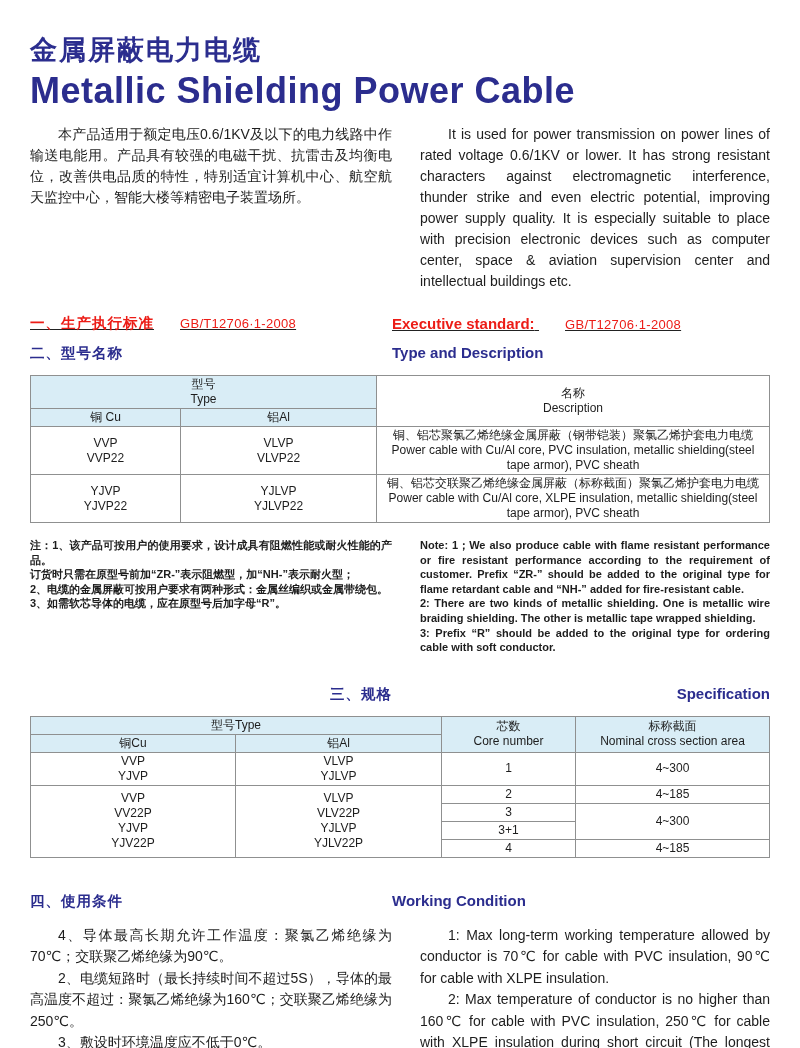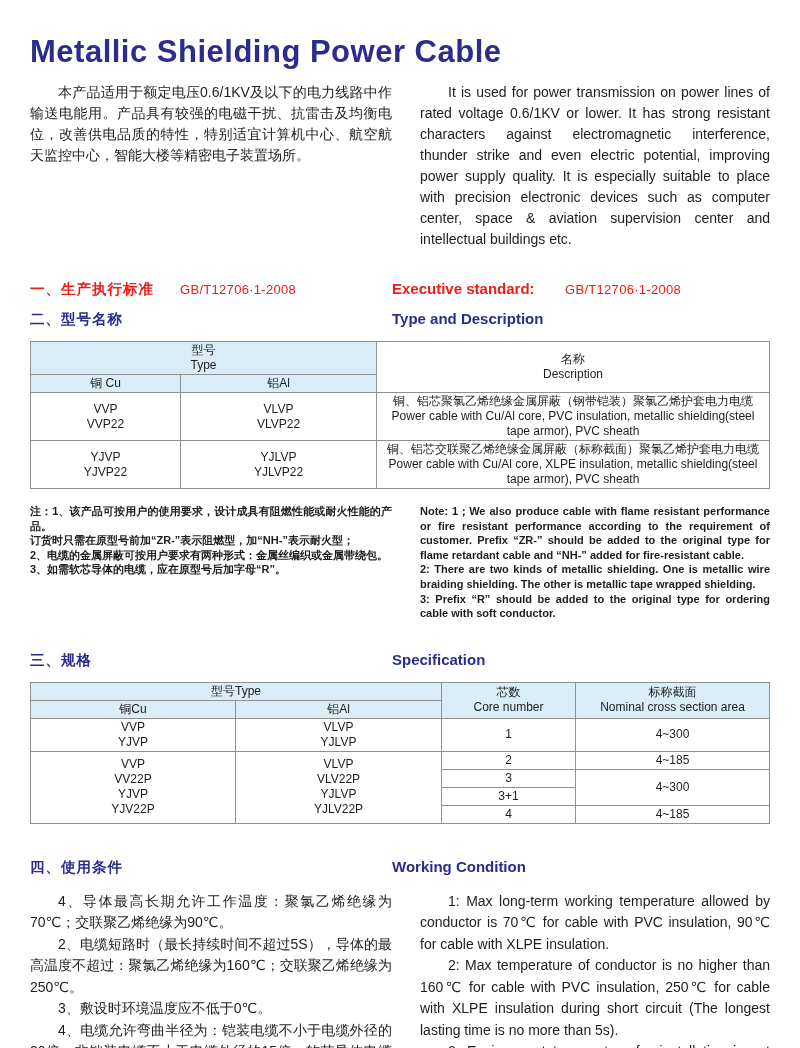--- a/index.html
+++ b/index.html
@@ -7,32 +7,32 @@
   body {
     width: 800px; height: 1048px;
     font-family: "Liberation Sans", "DejaVu Sans", sans-serif;
     color: #222; overflow: hidden;
     padding: 32px 30px 0 30px;
   }
   .navy { color: #2b2d8e; }
   .red  { color: #ec1c16; }
 
   .title-zh { font-size: 27px; font-weight: bold; letter-spacing: 2px; }
-  .title-en { font-size: 31px; font-weight: bold; margin-top: 2px; letter-spacing: 0.5px; }
+  .title-en { font-size: 36px; font-weight: bold; margin-top: 2px; letter-spacing: 0.5px; }
 
   .two-col { display: flex; gap: 28px; }
   .col-l { width: 362px; flex: none; }
   .col-r { flex: 1; }
 
   .intro { margin-top: 12px; }
   .intro p {
     font-size: 14px; line-height: 21px; text-align: justify; text-indent: 2em; color: #1d1d1d;
   }
 
-  .std-row { margin-top: 30px; display: flex; align-items: flex-start; }
+  .std-row { margin-top: 22px; display: flex; align-items: center; text-decoration: underline; }
   .std-row .col-l { display: flex; align-items: baseline; }
   .sec-label-zh { font-size: 14.5px; font-weight: bold; letter-spacing: 1px; }
   .sec-label-en { font-size: 15px; font-weight: bold; }
   .std-val { font-size: 13px; margin-left: 26px; letter-spacing: 0.3px; }
 
   .sec-row { margin-top: 11px; display: flex; }
 
   table { border-collapse: collapse; width: 740px; table-layout: fixed; }
   .tbl-wrap { margin-top: 12px; border-radius: 20px; }
   td {
@@ -42,32 +42,33 @@
   .t-outline { border: 1.6px solid #7d7e7e; }
   .c { text-align: center; }
   .hl { background: #d9edf6; }
 
   .notes { margin-top: 15px; }
   .notes .note-txt {
     font-size: 11px; line-height: 14.6px; white-space: pre-line;
     text-align: justify; color: #1d1d1d; font-weight: bold;
   }
 
-  .spec-head { margin-top: 30px; }
+  .spec-head { margin-top: 30px; text-align: right; }
   .work-head { margin-top: 34px; }
 
   .work { margin-top: 14px; }
   .work p {
     font-size: 14px; line-height: 21.5px; text-align: justify; text-indent: 2em; color: #1d1d1d;
   }
 </style>
 </head>
 <body>
 
 <header>
+  <div class="title-zh navy">金属屏蔽电力电缆</div>
   <div class="title-en navy">Metallic Shielding Power Cable</div>
 </header>
 
 <section class="two-col intro">
   <div class="col-l">
     <p>本产品适用于额定电压0.6/1KV及以下的电力线路中作输送电能用。产品具有较强的电磁干扰、抗雷击及均衡电位，改善供电品质的特性，特别适宜计算机中心、航空航天监控中心，智能大楼等精密电子装置场所。</p>
   </div>
   <div class="col-r">
     <p>It is used for power transmission on power lines of rated voltage 0.6/1KV or lower. It has strong resistant characters against electromagnetic interference, thunder strike and even electric potential, improving power supply quality. It is especially suitable to place with precision electronic devices such as computer center, space &amp; aviation supervision center and intellectual buildings etc.</p>
   </div>

